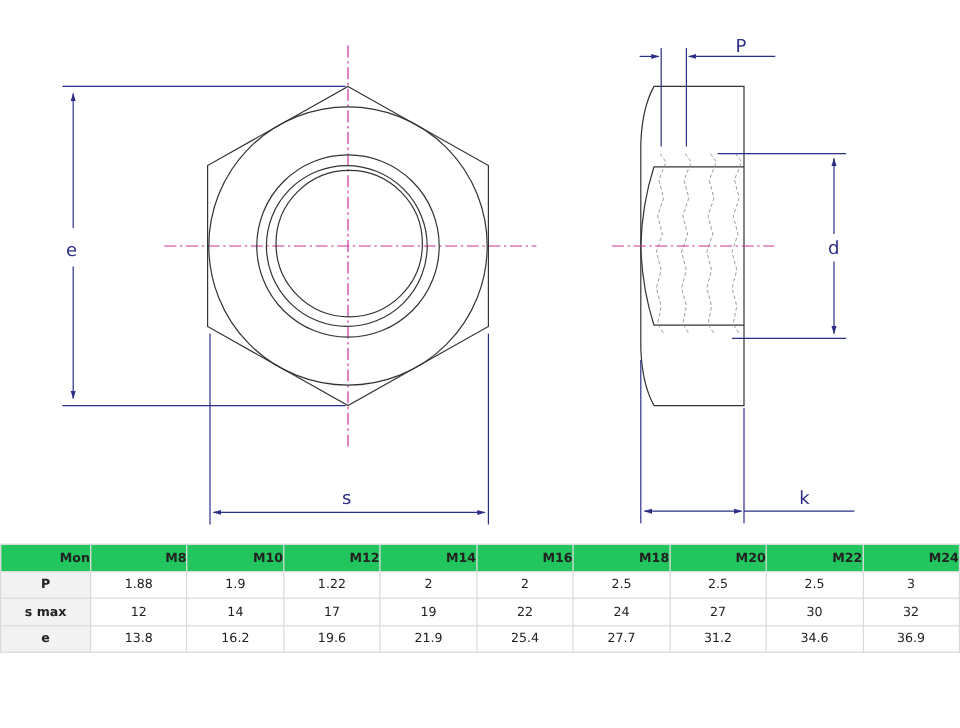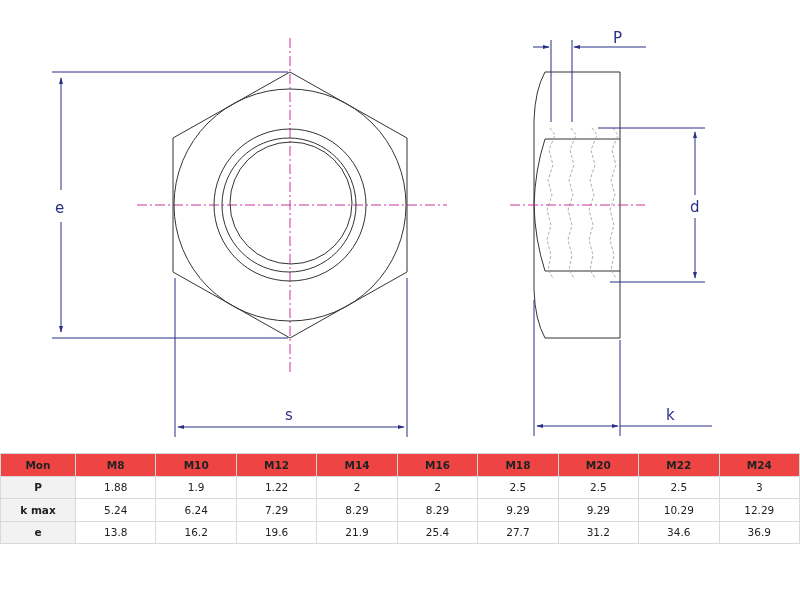--- a/index.html
+++ b/index.html
@@ -2,21 +2,21 @@
 <html><head>
 <meta charset="utf-8">
 <style>
   html, body { margin:0; padding:0; background:#ffffff; }
   body { width:800px; height:607px; position:relative; overflow:hidden; font-family:"Liberation Sans", sans-serif; }
   #drawing { position:absolute; left:0; top:0; width:800px; height:450px; }
   .lbl { font-family:"DejaVu Sans", sans-serif; font-size:15px; fill:#2b2f86; }
   table.spec { position:absolute; left:0; top:453px; width:800px; border-collapse:collapse; table-layout:fixed; }
   table.spec td { border:1px solid #d9d9d9; height:21.5px; padding:0; text-align:center; font-size:10.5px; color:#222; font-family:"DejaVu Sans", sans-serif; }
   table.spec td.head { background:#f2f2f2; font-weight:bold; }
-  table.spec tr.hdr td { background:#ef4444; font-weight:bold; }
+  table.spec tr.hdr td { background:#22c55e; font-weight:bold;text-align:right; }
   table.spec col.c0 { width:75px; }
 </style>
 </head>
 <body>
 
 <svg id="drawing" viewBox="0 0 800 450" xmlns="http://www.w3.org/2000/svg">
   <defs>
     <marker id="arr" viewBox="0 0 10 10" refX="9" refY="5" markerWidth="7" markerHeight="7" orient="auto-start-reverse">
       <path d="M0,2 L10,5 L0,8 z" fill="#2b2f86"></path>
     </marker>
@@ -119,30 +119,30 @@
     <td>1.9</td>
     <td>1.22</td>
     <td>2</td>
     <td>2</td>
     <td>2.5</td>
     <td>2.5</td>
     <td>2.5</td>
     <td>3</td>
   </tr>
   <tr>
-    <td class="head">k max</td>
-    <td>5.24</td>
-    <td>6.24</td>
-    <td>7.29</td>
-    <td>8.29</td>
-    <td>8.29</td>
-    <td>9.29</td>
-    <td>9.29</td>
-    <td>10.29</td>
-    <td>12.29</td>
+    <td class="head">s max</td>
+    <td>12</td>
+    <td>14</td>
+    <td>17</td>
+    <td>19</td>
+    <td>22</td>
+    <td>24</td>
+    <td>27</td>
+    <td>30</td>
+    <td>32</td>
   </tr>
   <tr>
     <td class="head">e</td>
     <td>13.8</td>
     <td>16.2</td>
     <td>19.6</td>
     <td>21.9</td>
     <td>25.4</td>
     <td>27.7</td>
     <td>31.2</td>

